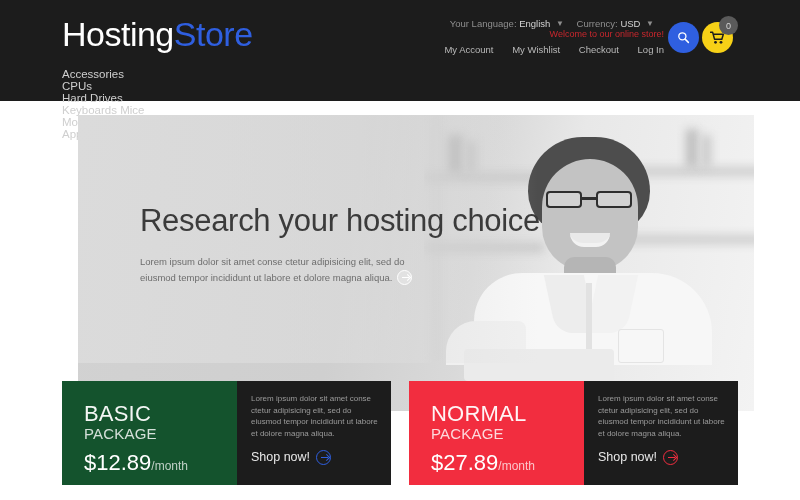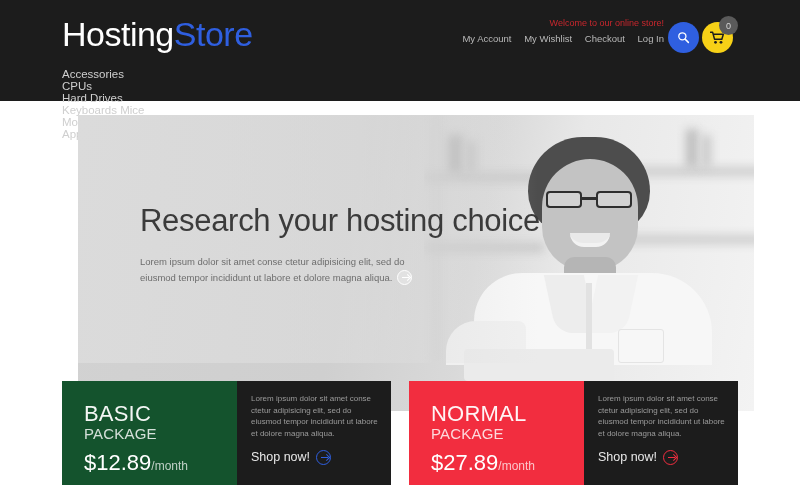--- a/index.html
+++ b/index.html
@@ -24,21 +24,21 @@
   .logo .part1 { color:#ffffff; }
   .logo .part2 { color:#2f5fe0; }
 
   .util { position:absolute; right:136px; top:18px; text-align:right; width:320px; }
   .util-row1 { font-size:9.5px; color:#9a9a9a; white-space:nowrap; }
   .util-row1 .lbl { color:#8e8e8e; }
   .util-row1 .val { color:#d4d4d4; }
   .caret { display:inline-block; color:#8e8e8e; font-size:8px; margin:0 10px 0 3px; vertical-align:1px; }
   .welcome { font-size:9px; color:#c8272d; margin-top:0; white-space:nowrap; }
   .util-links { margin-top:5px; font-size:9.5px; white-space:nowrap; }
-  .util-links a { color:#b9b9b9; text-decoration:none; margin-left:10px; }
+  .util-links a { color:#b9b9b9; text-decoration:none; margin-left:16px; }
 
   .search-btn {
     position:absolute; left:668px; top:22px; width:31px; height:31px;
     border-radius:50%; background:#2f5fe0; display:flex; align-items:center; justify-content:center;
   }
   .cart-wrap { position:absolute; left:702px; top:22px; width:46px; height:40px; }
   .cart-btn {
     position:absolute; left:0; top:0; width:31px; height:31px;
     border-radius:50%; background:#f7d117; display:flex; align-items:center; justify-content:center;
   }
@@ -185,20 +185,28 @@
 
 <div class="page">
 
   <div class="header">
 
     <div class="logo">
       <span class="part1">Hosting</span><span class="part2">Store</span>
     </div>
 
     <div class="util">
+      <div class="util-row1">
+        <span class="lbl">Your Language:</span>
+        <span class="val">English</span>
+        <span class="caret">▼</span>
+        <span class="lbl">Currency:</span>
+        <span class="val">USD</span>
+        <span class="caret">▼</span>
+      </div>
       <div class="welcome">Welcome to our online store!</div>
       <div class="util-links">
         <a href="#">My Account</a>
         <a href="#">My Wishlist</a>
         <a href="#">Checkout</a>
         <a href="#">Log In</a>
       </div>
     </div>
 
     <div class="search-btn">

